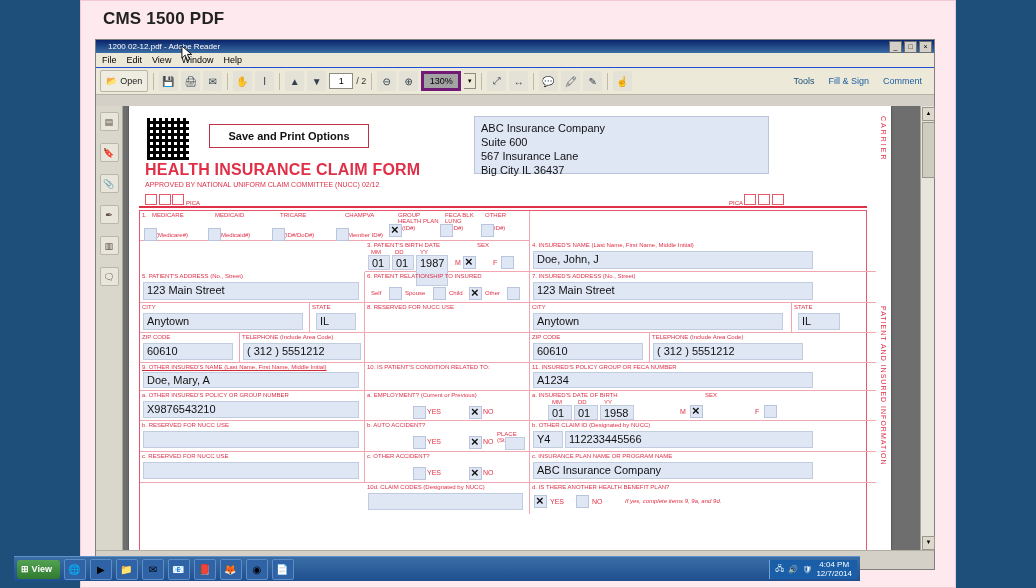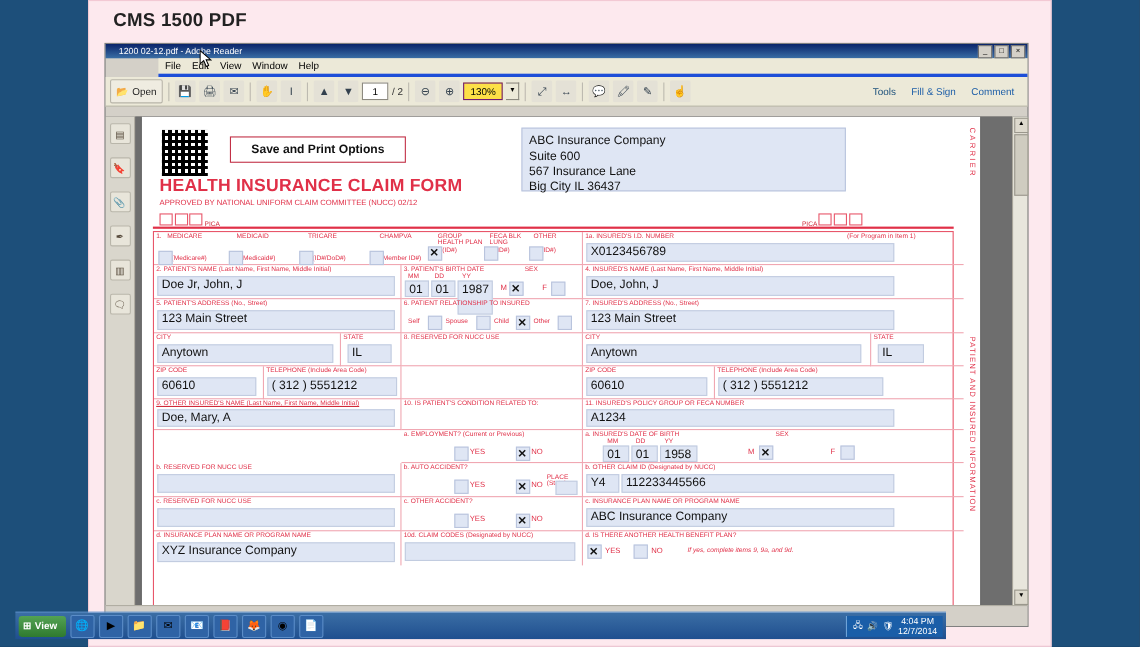--- a/index.html
+++ b/index.html
@@ -7,28 +7,28 @@
   .screen{position:relative;width:1036px;height:588px;background:#1d4f7a;}
   .outer-frame{position:absolute;left:80px;top:0;width:876px;height:588px;background:#fde9ee;border:1px solid #f3c9d4;box-sizing:border-box;}
   .slide-title{position:absolute;left:22px;top:8px;font-size:17px;font-weight:bold;color:#222;letter-spacing:.2px;}
 
   
   .reader{position:absolute;left:14px;top:38px;width:840px;height:531px;background:#d4d0c8;border:1px solid #808080;box-sizing:border-box;}
   .titlebar{height:13px;background:linear-gradient(180deg,#0a246a,#3a6ea5);display:flex;align-items:center;padding:0 2px;}
   .titlebar .t{color:#fff;font-size:8px;margin-left:10px;}
   .titlebar .btns{margin-left:auto;display:flex;gap:2px;}
   .titlebar .btns span{width:11px;height:10px;background:#d4d0c8;border:1px solid #707070;font-size:7px;line-height:9px;text-align:center;color:#000;}
-  .menubar{height:14px;background:#ece9d8;border-bottom:3px solid #1d4ed8;display:flex;align-items:center;padding-left:6px;gap:10px;font-size:9px;color:#000;margin-left:48px;}
+  .menubar{height:14px;background:#ece9d8;border-bottom:1px solid #1d4ed8;display:flex;align-items:center;padding-left:6px;gap:10px;font-size:9px;color:#000;}
   .toolbar{height:26px;background:#ece9d8;border-bottom:1px solid #b6b3a6;display:flex;align-items:center;padding:0 4px;gap:3px;font-size:9px;}
   .tbtn{width:17px;height:18px;border:1px solid transparent;background:#e4e1d6;border-radius:2px;display:flex;align-items:center;justify-content:center;color:#33414e;font-size:10px;}
   .tsep{width:1px;height:17px;background:#bdbab0;margin:0 2px;}
   .openbtn{display:flex;align-items:center;gap:3px;padding:1px 5px;height:18px;border:1px solid #b8b5a9;background:#efece1;border-radius:2px;font-size:9px;color:#222;}
   .pagebox{width:22px;height:14px;border:1px solid #8d8a80;background:#fff;font-size:9px;text-align:center;line-height:14px;}
   .pagetot{font-size:9px;color:#333;}
-  .zoombox{width:34px;height:14px;border:1px solid #701a75;background:#fde047;font-size:9px;line-height:14px;text-align:center;}
+  .zoombox{width:34px;height:14px;border:3px solid #701a75;background:#a3a3a3;font-size:9px;line-height:14px;text-align:center;}
   .zoomcaret{width:11px;height:14px;border:1px solid #8d8a80;border-left:none;background:#ece9d8;font-size:7px;line-height:14px;text-align:center;}
   .tright{margin-left:auto;display:flex;gap:14px;padding-right:8px;}
   .tright span{font-size:9px;color:#1a4f7a;}
   .tright .blue{color:#2060a8;}
 
   .workarea{position:absolute;left:0;top:66px;right:0;bottom:18px;background:#5b5b5b;display:flex;}
   .navpane{width:26px;background:#d9d6cc;border-right:1px solid #a8a59a;display:flex;flex-direction:column;align-items:center;padding-top:6px;gap:12px;}
   .navpane .ni{width:17px;height:17px;background:#e8e5da;border:1px solid #b9b6aa;border-radius:2px;display:flex;align-items:center;justify-content:center;font-size:9px;color:#55493a;}
 
   .docscroll{flex:1;position:relative;overflow:hidden;background:#6e6e6e;}
@@ -197,30 +197,21 @@
                   <span class="mini" style="left:310px;top:14px;">(ID#)</span>
                   <span class="mini" style="left:352px;top:14px;">(ID#)</span>
                   <span class="chk" style="left:4px;top:17px;"></span>
                   <span class="chk" style="left:68px;top:17px;"></span>
                   <span class="chk" style="left:132px;top:17px;"></span>
                   <span class="chk" style="left:196px;top:17px;"></span>
                   <span class="chk on" style="left:249px;top:13px;"></span>
                   <span class="chk" style="left:300px;top:13px;"></span>
                   <span class="chk" style="left:341px;top:13px;"></span>
                 </div>
-                <div class="cell" style="left:390px;top:0;width:346px;height:30px;border-right:none;">
-                  <span class="lbl">1a. INSURED'S I.D. NUMBER</span>
-                  <span class="mini" style="left:240px;top:1px;">(For Program in Item 1)</span>
-                  <div class="val" style="left:3px;top:10px;width:280px;height:17px;">X0123456789</div>
-                </div>
-
-                <div class="cell" style="left:0;top:30px;width:225px;height:31px;">
-                  <span class="lbl">2. PATIENT'S NAME (Last Name, First Name, Middle Initial)</span>
-                  <div class="val" style="left:3px;top:10px;width:216px;height:18px;">Doe Jr, John, J</div>
-                </div>
+
                 <div class="cell" style="left:225px;top:30px;width:165px;height:31px;">
                   <span class="lbl">3. PATIENT'S BIRTH DATE</span>
                   <span class="mini" style="left:6px;top:8px;">MM</span>
                   <span class="mini" style="left:30px;top:8px;">DD</span>
                   <span class="mini" style="left:55px;top:8px;">YY</span>
                   <span class="mini" style="left:112px;top:1px;">SEX</span>
                   <div class="val" style="left:3px;top:14px;width:22px;height:15px;">01</div>
                   <div class="val" style="left:27px;top:14px;width:22px;height:15px;">01</div>
                   <div class="val" style="left:51px;top:14px;width:32px;height:31px;">1987</div>
                   <span class="mini" style="left:90px;top:18px;font-size:7px;">M</span>
@@ -300,20 +291,24 @@
                   <div class="val" style="left:3px;top:9px;width:216px;height:16px;">Doe, Mary, A</div>
                 </div>
                 <div class="cell" style="left:225px;top:152px;width:165px;height:28px;">
                   <span class="lbl">10. IS PATIENT'S CONDITION RELATED TO:</span>
                 </div>
                 <div class="cell" style="left:390px;top:152px;width:346px;height:28px;border-right:none;">
                   <span class="lbl">11. INSURED'S POLICY GROUP OR FECA NUMBER</span>
                   <div class="val" style="left:3px;top:9px;width:280px;height:16px;">A1234</div>
                 </div>
 
+                <div class="cell" style="left:0;top:180px;width:225px;height:30px;">
+                  <span class="lbl">a. OTHER INSURED'S POLICY OR GROUP NUMBER</span>
+                  <div class="val" style="left:3px;top:10px;width:216px;height:17px;">X9876543210</div>
+                </div>
                 <div class="cell" style="left:225px;top:180px;width:165px;height:30px;">
                   <span class="lbl">a. EMPLOYMENT? (Current or Previous)</span>
                   <span class="mini" style="left:62px;top:17px;font-size:7px;">YES</span>
                   <span class="chk" style="left:48px;top:15px;"></span>
                   <span class="mini" style="left:118px;top:17px;font-size:7px;">NO</span>
                   <span class="chk on" style="left:104px;top:15px;"></span>
                 </div>
                 <div class="cell" style="left:390px;top:180px;width:346px;height:30px;border-right:none;">
                   <span class="lbl">a. INSURED'S DATE OF BIRTH</span>
                   <span class="mini" style="left:22px;top:8px;">MM</span>
@@ -357,24 +352,20 @@
                   <span class="mini" style="left:62px;top:17px;font-size:7px;">YES</span>
                   <span class="chk" style="left:48px;top:15px;"></span>
                   <span class="mini" style="left:118px;top:17px;font-size:7px;">NO</span>
                   <span class="chk on" style="left:104px;top:15px;"></span>
                 </div>
                 <div class="cell" style="left:390px;top:241px;width:346px;height:31px;border-right:none;">
                   <span class="lbl">c. INSURANCE PLAN NAME OR PROGRAM NAME</span>
                   <div class="val" style="left:3px;top:10px;width:280px;height:17px;">ABC Insurance Company</div>
                 </div>
 
-                <div class="cell" style="left:0;top:272px;width:225px;height:31px;border-bottom:none;">
-                  <span class="lbl">d. INSURANCE PLAN NAME OR PROGRAM NAME</span>
-                  <div class="val" style="left:3px;top:10px;width:216px;height:18px;">XYZ Insurance Company</div>
-                </div>
                 <div class="cell" style="left:225px;top:272px;width:165px;height:31px;border-bottom:none;">
                   <span class="lbl">10d. CLAIM CODES (Designated by NUCC)</span>
                   <div class="val" style="left:3px;top:10px;width:155px;height:17px;"></div>
                 </div>
                 <div class="cell" style="left:390px;top:272px;width:346px;height:31px;border-right:none;border-bottom:none;">
                   <span class="lbl">d. IS THERE ANOTHER HEALTH BENEFIT PLAN?</span>
                   <span class="chk on" style="left:4px;top:12px;"></span>
                   <span class="mini" style="left:20px;top:15px;font-size:7px;">YES</span>
                   <span class="chk" style="left:46px;top:12px;"></span>
                   <span class="mini" style="left:62px;top:15px;font-size:7px;">NO</span>

